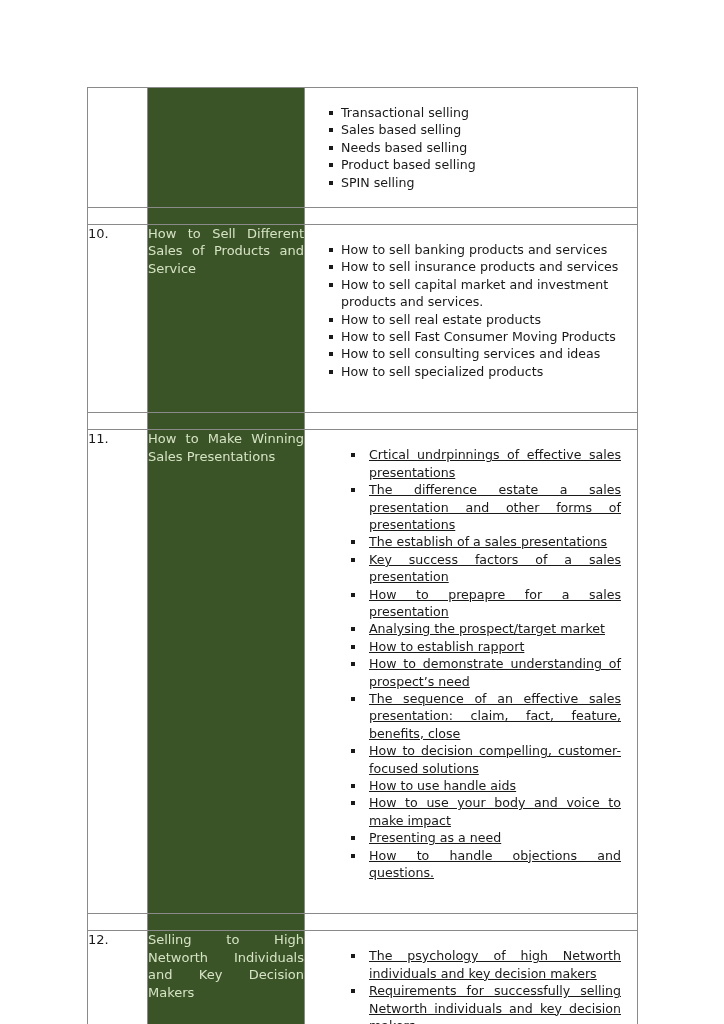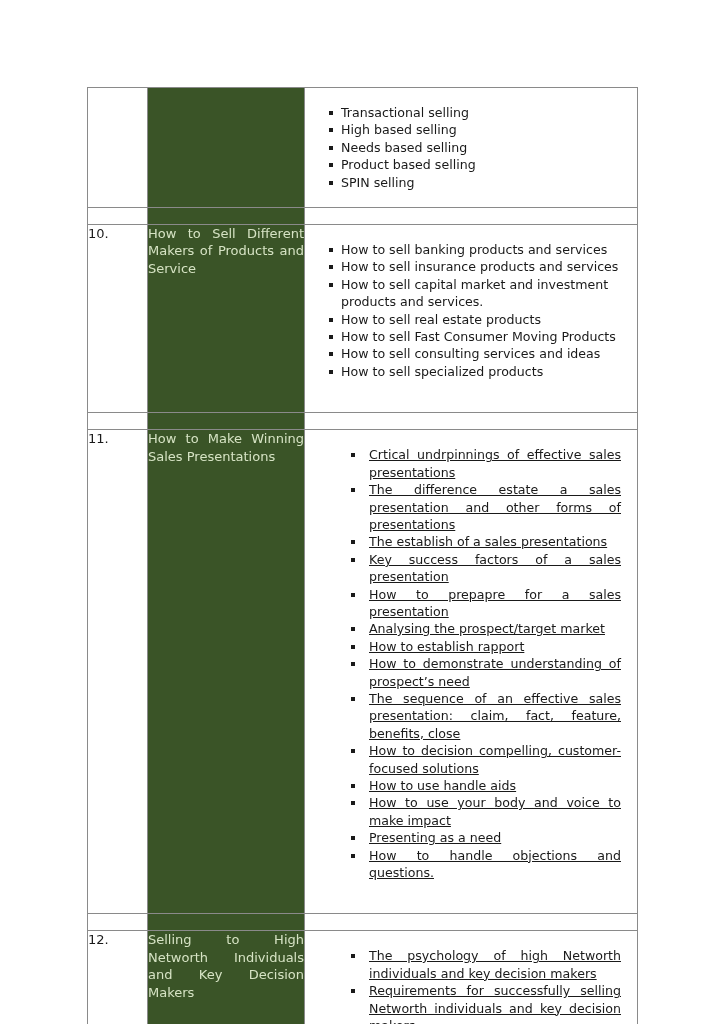--- a/index.html
+++ b/index.html
@@ -35,36 +35,36 @@
         <col class="c-body">
       </colgroup>
   <tbody>
 
     <tr class="r9">
       <td class="num"></td>
       <td class="title"></td>
       <td class="body">
         <ul class="tight">
           <li><span class="bullet"></span><span>Transactional selling</span></li>
-          <li><span class="bullet"></span><span>High based selling</span></li>
+          <li><span class="bullet"></span><span>Sales based selling</span></li>
           <li><span class="bullet"></span><span>Needs based selling</span></li>
           <li><span class="bullet"></span><span>Product based selling</span></li>
           <li><span class="bullet"></span><span>SPIN selling</span></li>
         </ul>
       </td>
     </tr>
     <tr class="spacer">
       <td></td>
           <td class="title"></td>
           <td></td>
     </tr>
 
     <tr>
       <td class="num">10.</td>
-      <td class="title">How to Sell Different Makers of Products and Service</td>
+      <td class="title">How to Sell Different Sales of Products and Service</td>
       <td class="body pad-bottom">
         <ul class="tight">
           <li><span class="bullet"></span><span>How to sell banking products and services</span></li>
           <li><span class="bullet"></span><span>How to sell insurance products and services</span></li>
           <li><span class="bullet"></span><span>How to sell capital market and investment products and services.</span></li>
           <li><span class="bullet"></span><span>How to sell real estate products</span></li>
           <li><span class="bullet"></span><span>How to sell Fast Consumer Moving Products</span></li>
           <li><span class="bullet"></span><span>How to sell consulting services and ideas</span></li>
           <li><span class="bullet"></span><span>How to sell specialized products</span></li>
         </ul>

